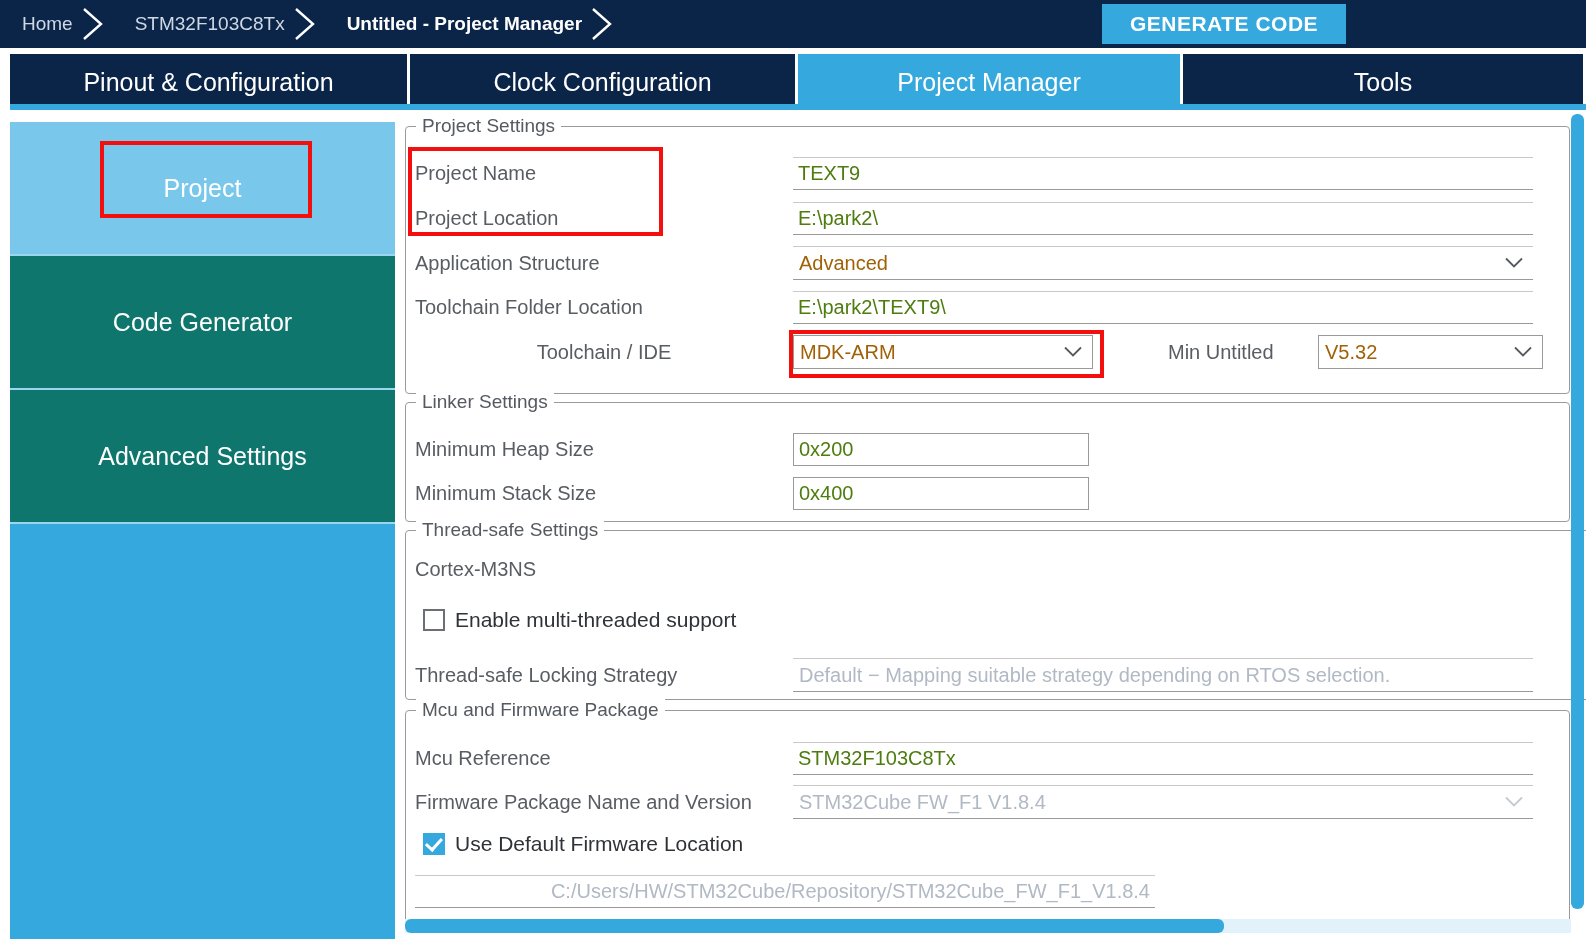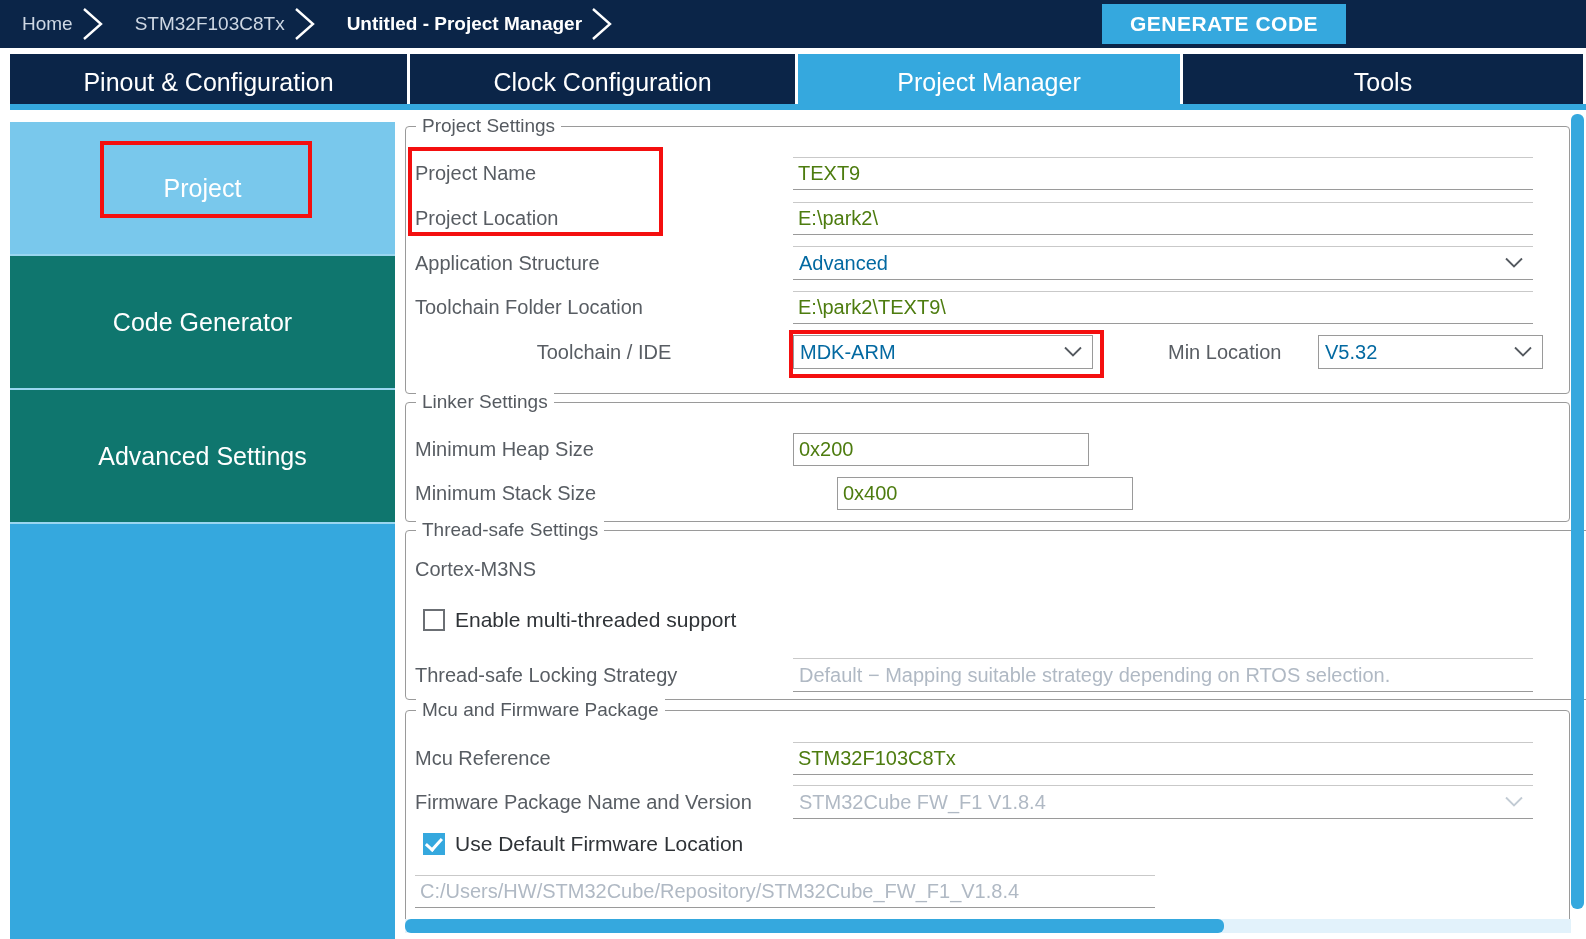--- a/index.html
+++ b/index.html
@@ -153,29 +153,29 @@
     padding: 2px 5px;
     height: 33px;
     line-height: 27px;
     outline: none;
   }
   .inp.flat {
     border: none;
     border-bottom: 1px solid #9a9a9a;
     border-top: 1px solid #c9c9c9;
   }
-  .inp.muted { color: #b0b9c4; }
+  .inp.muted { color: #b0b9c4; text-align: right; }
 
   .combo {
     position: relative;
     border: 1px solid #9a9a9a;
     background: #ffffff;
     height: 34px;
     display: flex; align-items: center;
-    font-size: 20px; color: #0369a1;
+    font-size: 20px; color: #a16207;
     padding-left: 6px;
     cursor: pointer;
     white-space: nowrap;
     overflow: hidden;
   }
   .combo.flatline {
     border: none;
     border-bottom: 1px solid #9a9a9a;
     border-top: 1px solid #c9c9c9;
   }
@@ -331,21 +331,21 @@
     <div class="row" style="left:14px; top:220px; width:1150px; height:36px;">
       <div class="fld-label" style="width:378px;text-align:center;">Toolchain / IDE</div>
       <div class="combo" style="width:300px;">
         <span>MDK-ARM</span>
         <span class="chev">
           <svg width="18" height="11" viewBox="0 0 18 11">
               <path d="M1 1 L9 9 L17 1" fill="none" stroke="#555a60" stroke-width="1.8"></path>
             </svg>
         </span>
       </div>
-      <div class="fld-label" style="margin-left:75px; width:150px;">Min Location</div>
+      <div class="fld-label" style="margin-left:75px; width:150px;">Min Untitled</div>
       <div class="combo" style="width:225px;">
         <span>V5.32</span>
         <span class="chev">
           <svg width="18" height="11" viewBox="0 0 18 11">
               <path d="M1 1 L9 9 L17 1" fill="none" stroke="#555a60" stroke-width="1.8"></path>
             </svg>
         </span>
       </div>
     </div>
 
@@ -356,21 +356,21 @@
       <div class="group-title">Linker Settings</div>
     </div>
 
     <div class="row" style="left:14px; top:318px; width:1150px; height:34px;">
       <div class="fld-label" style="width:378px;">Minimum Heap Size</div>
       <input class="inp" style="width: 296px;" value="0x200">
     </div>
 
     <div class="row" style="left:14px; top:362px; width:1150px; height:34px;">
       <div class="fld-label" style="width:378px;">Minimum Stack Size</div>
-      <input class="inp" style="width: 296px; margin-left: 44px;" value="0x400">
+      <input class="inp" style="width: 296px;" value="0x400">
     </div>
 
     <div class="group" style="top:416px; width:1219px; height:170px;">
       <div class="group-title">Thread-safe Settings</div>
     </div>
 
     <div class="row" style="left:14px; top:444px;">
       <div class="plain-text">Cortex-M3NS</div>
     </div>
 

